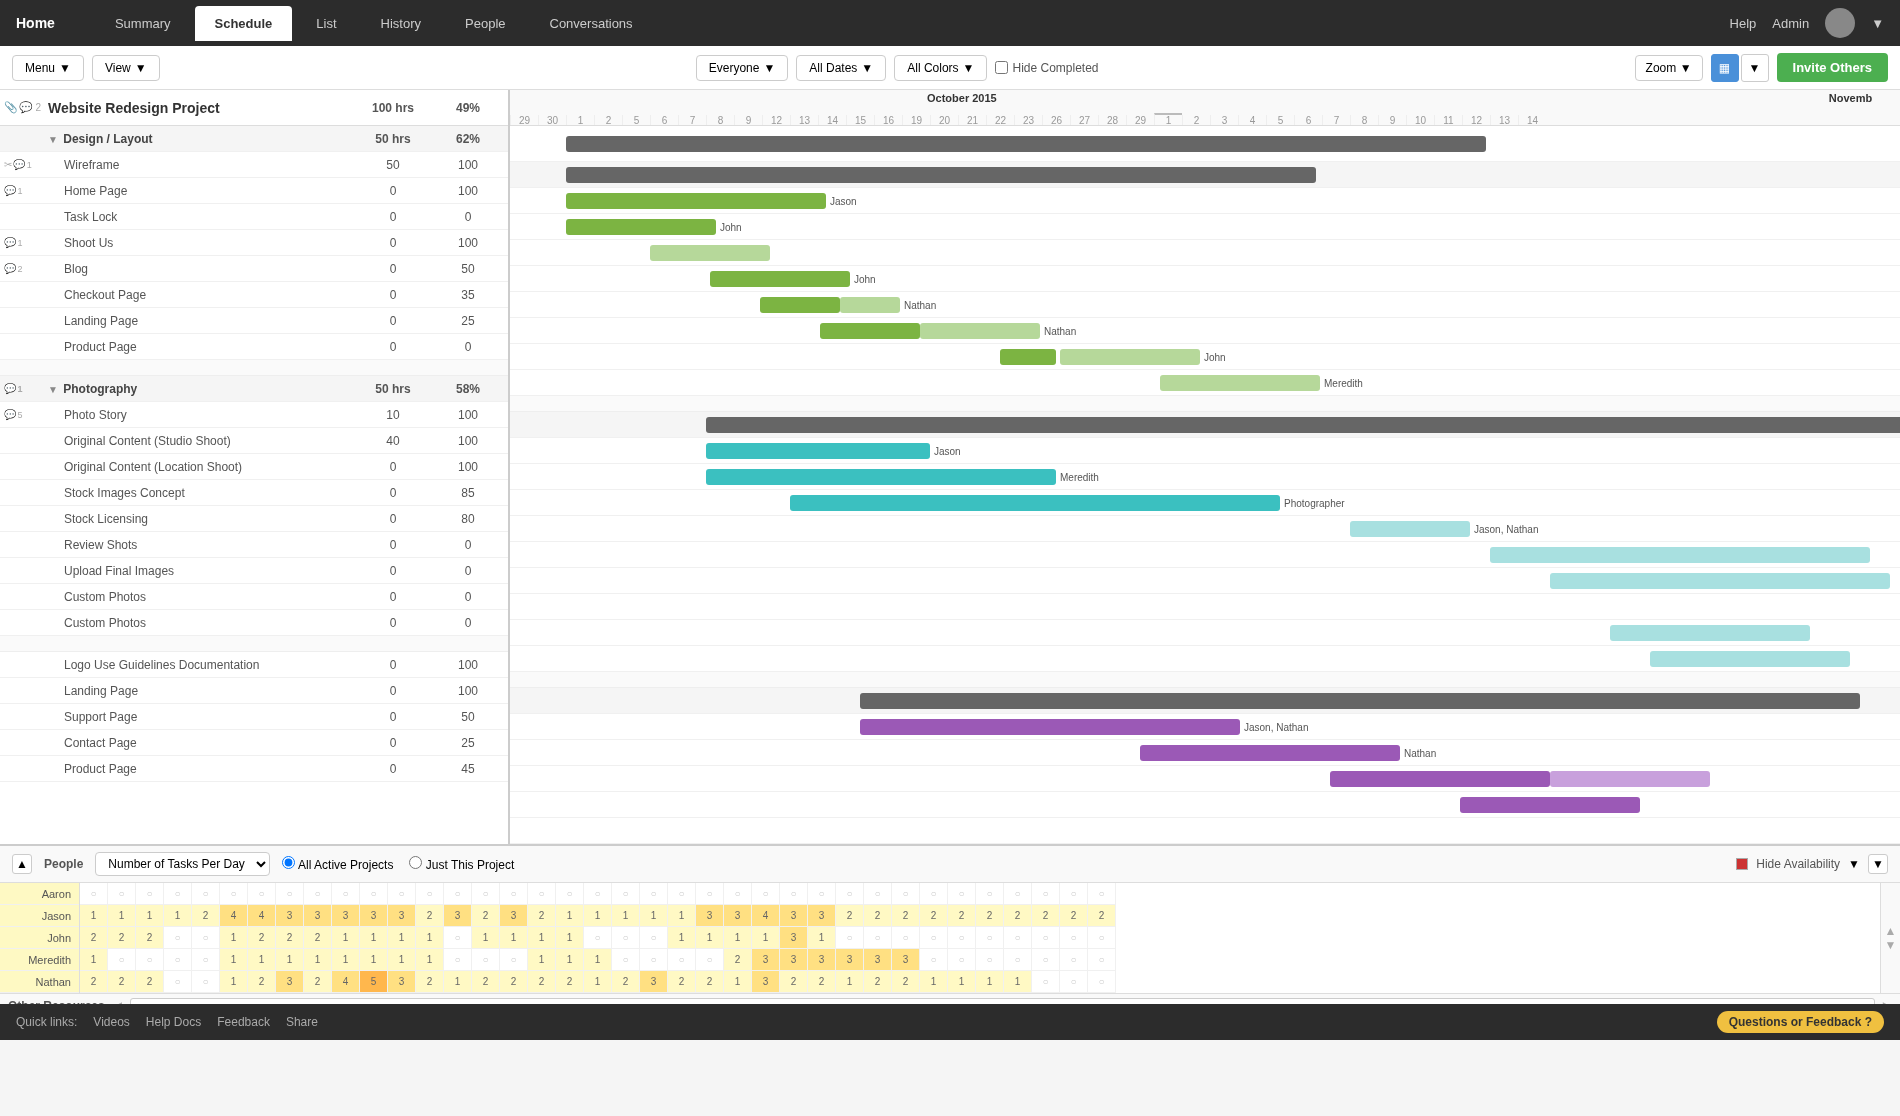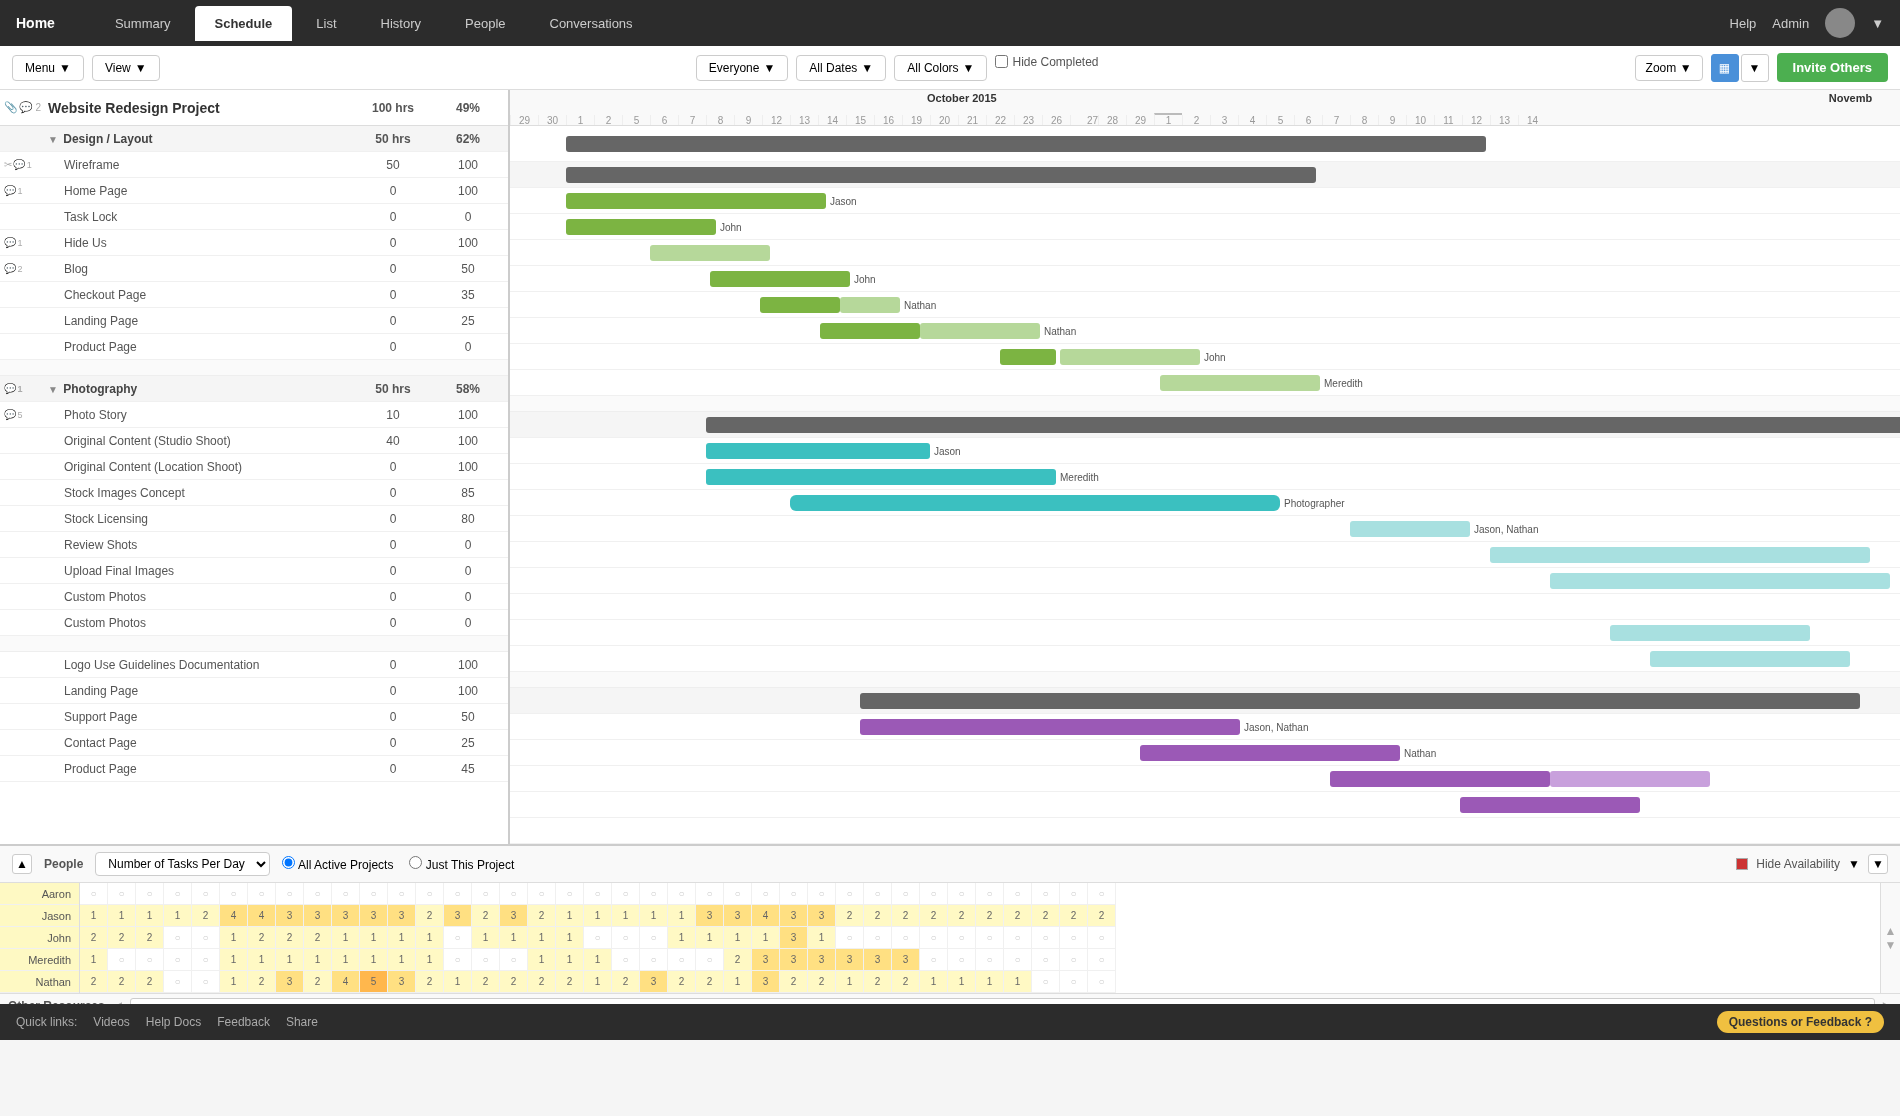--- a/index.html
+++ b/index.html
@@ -15,21 +15,21 @@
     .top-nav .nav-right span { color: #ccc; font-size: 13px; cursor: pointer; }
     .avatar { width: 30px; height: 30px; border-radius: 50%; background: #888; display: inline-block; }
 
     
     .toolbar { background: #fff; border-bottom: 1px solid #ddd; height: 44px; display: flex; align-items: center; padding: 0 12px; gap: 8px; }
     .toolbar-left { display: flex; gap: 8px; }
     .toolbar-btn { background: #fff; border: 1px solid #ccc; border-radius: 4px; padding: 5px 12px; font-size: 12px; cursor: pointer; display: flex; align-items: center; gap: 4px; }
     .toolbar-center { flex: 1; display: flex; justify-content: center; gap: 8px; }
     .toolbar-right { display: flex; align-items: center; gap: 8px; margin-left: auto; }
     .invite-btn { background: #4CAF50; color: white; border: none; border-radius: 4px; padding: 7px 16px; font-size: 13px; cursor: pointer; font-weight: bold; }
-    .hide-completed { display: flex; align-items: flex-start; gap: 4px; font-size: 12px; color: #555; }
+    .hide-completed { display: flex; align-items: center; gap: 4px; font-size: 12px; color: #555; }
     .zoom-btn { background: #fff; border: 1px solid #ccc; border-radius: 4px; padding: 5px 10px; font-size: 12px; cursor: pointer; }
     .view-toggle { display: flex; gap: 2px; }
     .view-btn { width: 28px; height: 28px; border: 1px solid #ccc; background: #fff; cursor: pointer; display: flex; align-items: center; justify-content: center; font-size: 12px; border-radius: 3px; }
     .view-btn.active { background: #4a90d9; color: white; border-color: #4a90d9; }
 
     
     .gantt-wrapper { display: flex; flex: 1; overflow: hidden; }
     .task-table { width: 510px; min-width: 510px; border-right: 2px solid #ccc; overflow: hidden; background: #fff; }
     .gantt-chart { flex: 1; overflow: hidden; background: #fff; position: relative; }
 
@@ -192,21 +192,21 @@
       <div style="width:40px"></div>
       <div class="task-name sub">Task Lock</div>
       <div class="task-hours">0</div>
       <div class="task-pct">0</div>
     </div>
     <div class="task-row sub-row">
       <div style="width:40px; display:flex;align-items:center;padding:0 4px;gap:1px;">
         <span style="color:#aaa;font-size:10px;">💬</span>
           <span style="color:#aaa;font-size:9px;">1</span>
       </div>
-      <div class="task-name sub">Hide Us</div>
+      <div class="task-name sub">Shoot Us</div>
       <div class="task-hours">0</div>
       <div class="task-pct">100</div>
     </div>
     <div class="task-row sub-row">
       <div style="width:40px; display:flex;align-items:center;padding:0 4px;gap:1px;">
         <span style="color:#aaa;font-size:10px;">💬</span>
           <span style="color:#aaa;font-size:9px;">2</span>
       </div>
       <div class="task-name sub">Blog</div>
       <div class="task-hours">0</div>
@@ -351,21 +351,21 @@
         <div style="width:28px;text-align:center;font-size:10px;color:#999;border-left:1px solid #eee;">13</div>
         <div style="width:28px;text-align:center;font-size:10px;color:#999;border-left:1px solid #eee;">14</div>
         <div style="width:28px;text-align:center;font-size:10px;color:#999;border-left:1px solid #eee;">15</div>
         <div style="width:28px;text-align:center;font-size:10px;color:#999;border-left:1px solid #eee;">16</div>
         <div style="width:28px;text-align:center;font-size:10px;color:#999;border-left:1px solid #eee;">19</div>
         <div style="width:28px;text-align:center;font-size:10px;color:#999;border-left:1px solid #eee;">20</div>
         <div style="width:28px;text-align:center;font-size:10px;color:#999;border-left:1px solid #eee;">21</div>
         <div style="width:28px;text-align:center;font-size:10px;color:#999;border-left:1px solid #eee;">22</div>
         <div style="width:28px;text-align:center;font-size:10px;color:#999;border-left:1px solid #eee;">23</div>
         <div style="width:28px;text-align:center;font-size:10px;color:#999;border-left:1px solid #eee;">26</div>
-        <div style="width:28px;text-align:right;font-size:10px;color:#999;border-left:1px solid #eee;">27</div>
+        <div style="width:28px;text-align:center;font-size:10px;color:#999;border-left:1px solid #eee;">27</div>
         <div style="width:28px;text-align:center;font-size:10px;color:#999;border-left:1px solid #eee;">28</div>
         <div style="width:28px;text-align:center;font-size:10px;color:#999;border-left:1px solid #eee;">29</div>
         <div style="width:28px;text-align:center;font-size:10px;color:#999;border-left:1px solid #eee;border-top:2px solid #bbb;">1</div>
         <div style="width:28px;text-align:center;font-size:10px;color:#999;border-left:1px solid #eee;">2</div>
         <div style="width:28px;text-align:center;font-size:10px;color:#999;border-left:1px solid #eee;">3</div>
         <div style="width:28px;text-align:center;font-size:10px;color:#999;border-left:1px solid #eee;">4</div>
         <div style="width:28px;text-align:center;font-size:10px;color:#999;border-left:1px solid #eee;">5</div>
         <div style="width:28px;text-align:center;font-size:10px;color:#999;border-left:1px solid #eee;">6</div>
         <div style="width:28px;text-align:center;font-size:10px;color:#999;border-left:1px solid #eee;">7</div>
         <div style="width:28px;text-align:center;font-size:10px;color:#999;border-left:1px solid #eee;">8</div>
@@ -449,21 +449,21 @@
         </div>
       </div>
 
       <div class="gantt-row sub-row">
         <div class="gantt-bar cyan" style="left:196px; width:350px;">
           <span class="bar-label">Meredith</span>
         </div>
       </div>
 
       <div class="gantt-row sub-row">
-        <div class="gantt-bar cyan" style="left:280px; width:490px;border-radius:6px;">
+        <div class="gantt-bar cyan" style="left:280px; width:490px;">
           <span class="bar-label">Photographer</span>
         </div>
       </div>
 
       <div class="gantt-row sub-row">
         <div class="gantt-bar light-cyan" style="left:840px; width:120px;">
           <span class="bar-label">Jason, Nathan</span>
         </div>
       </div>
 

